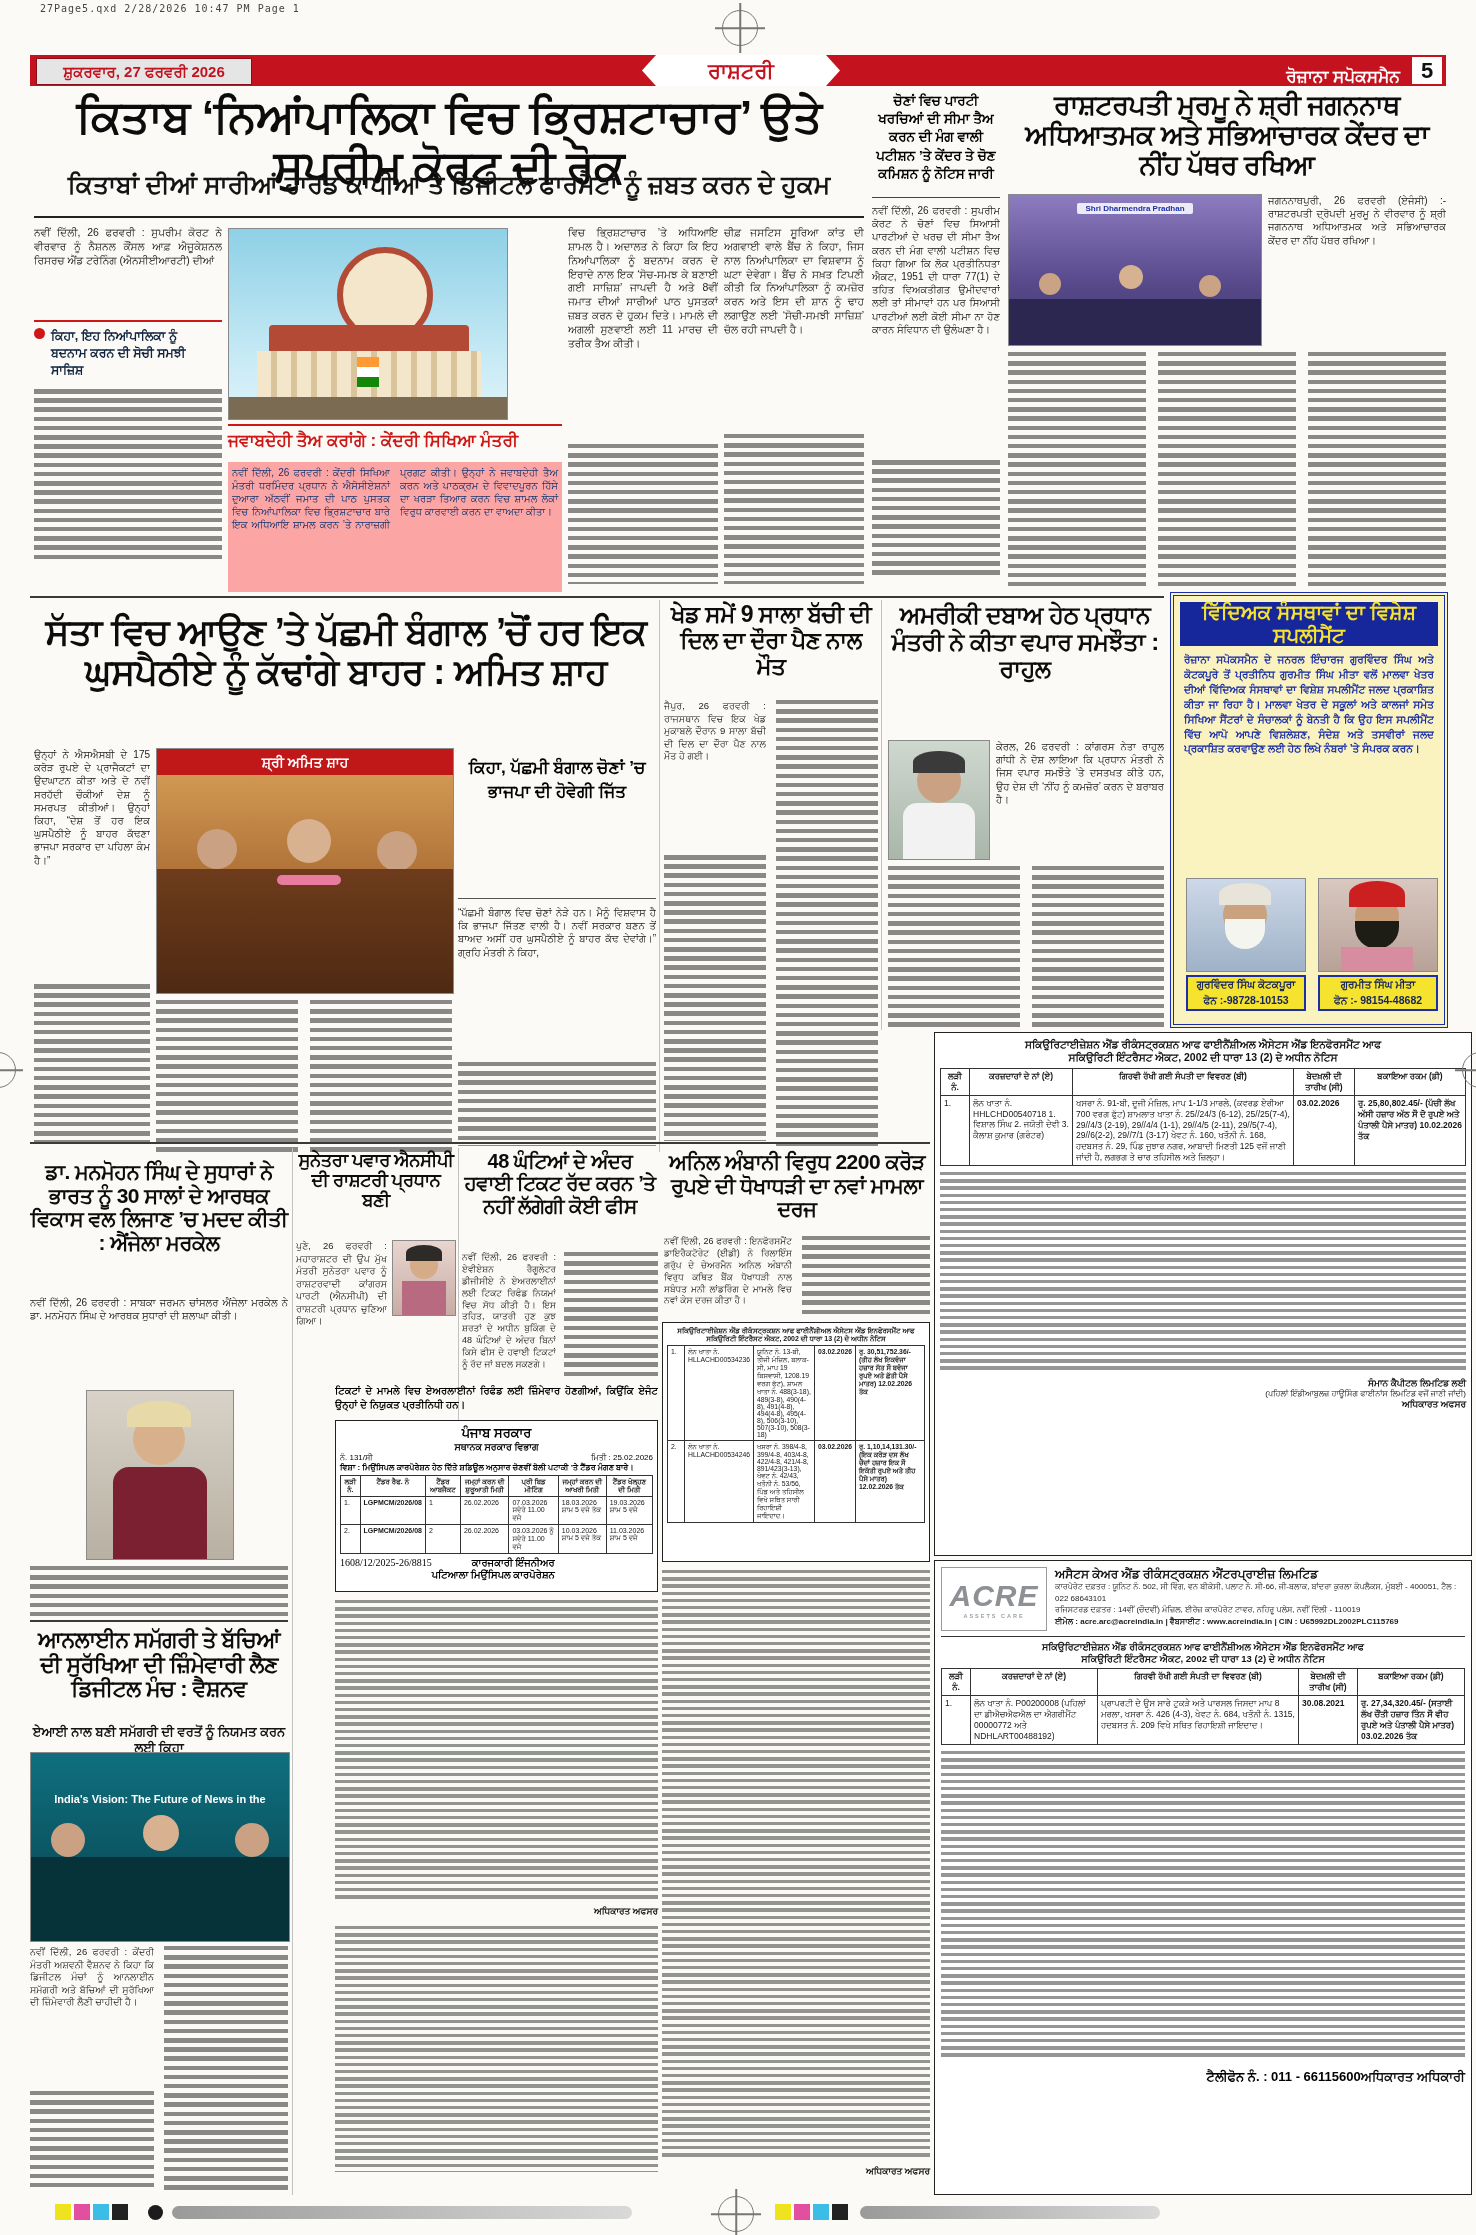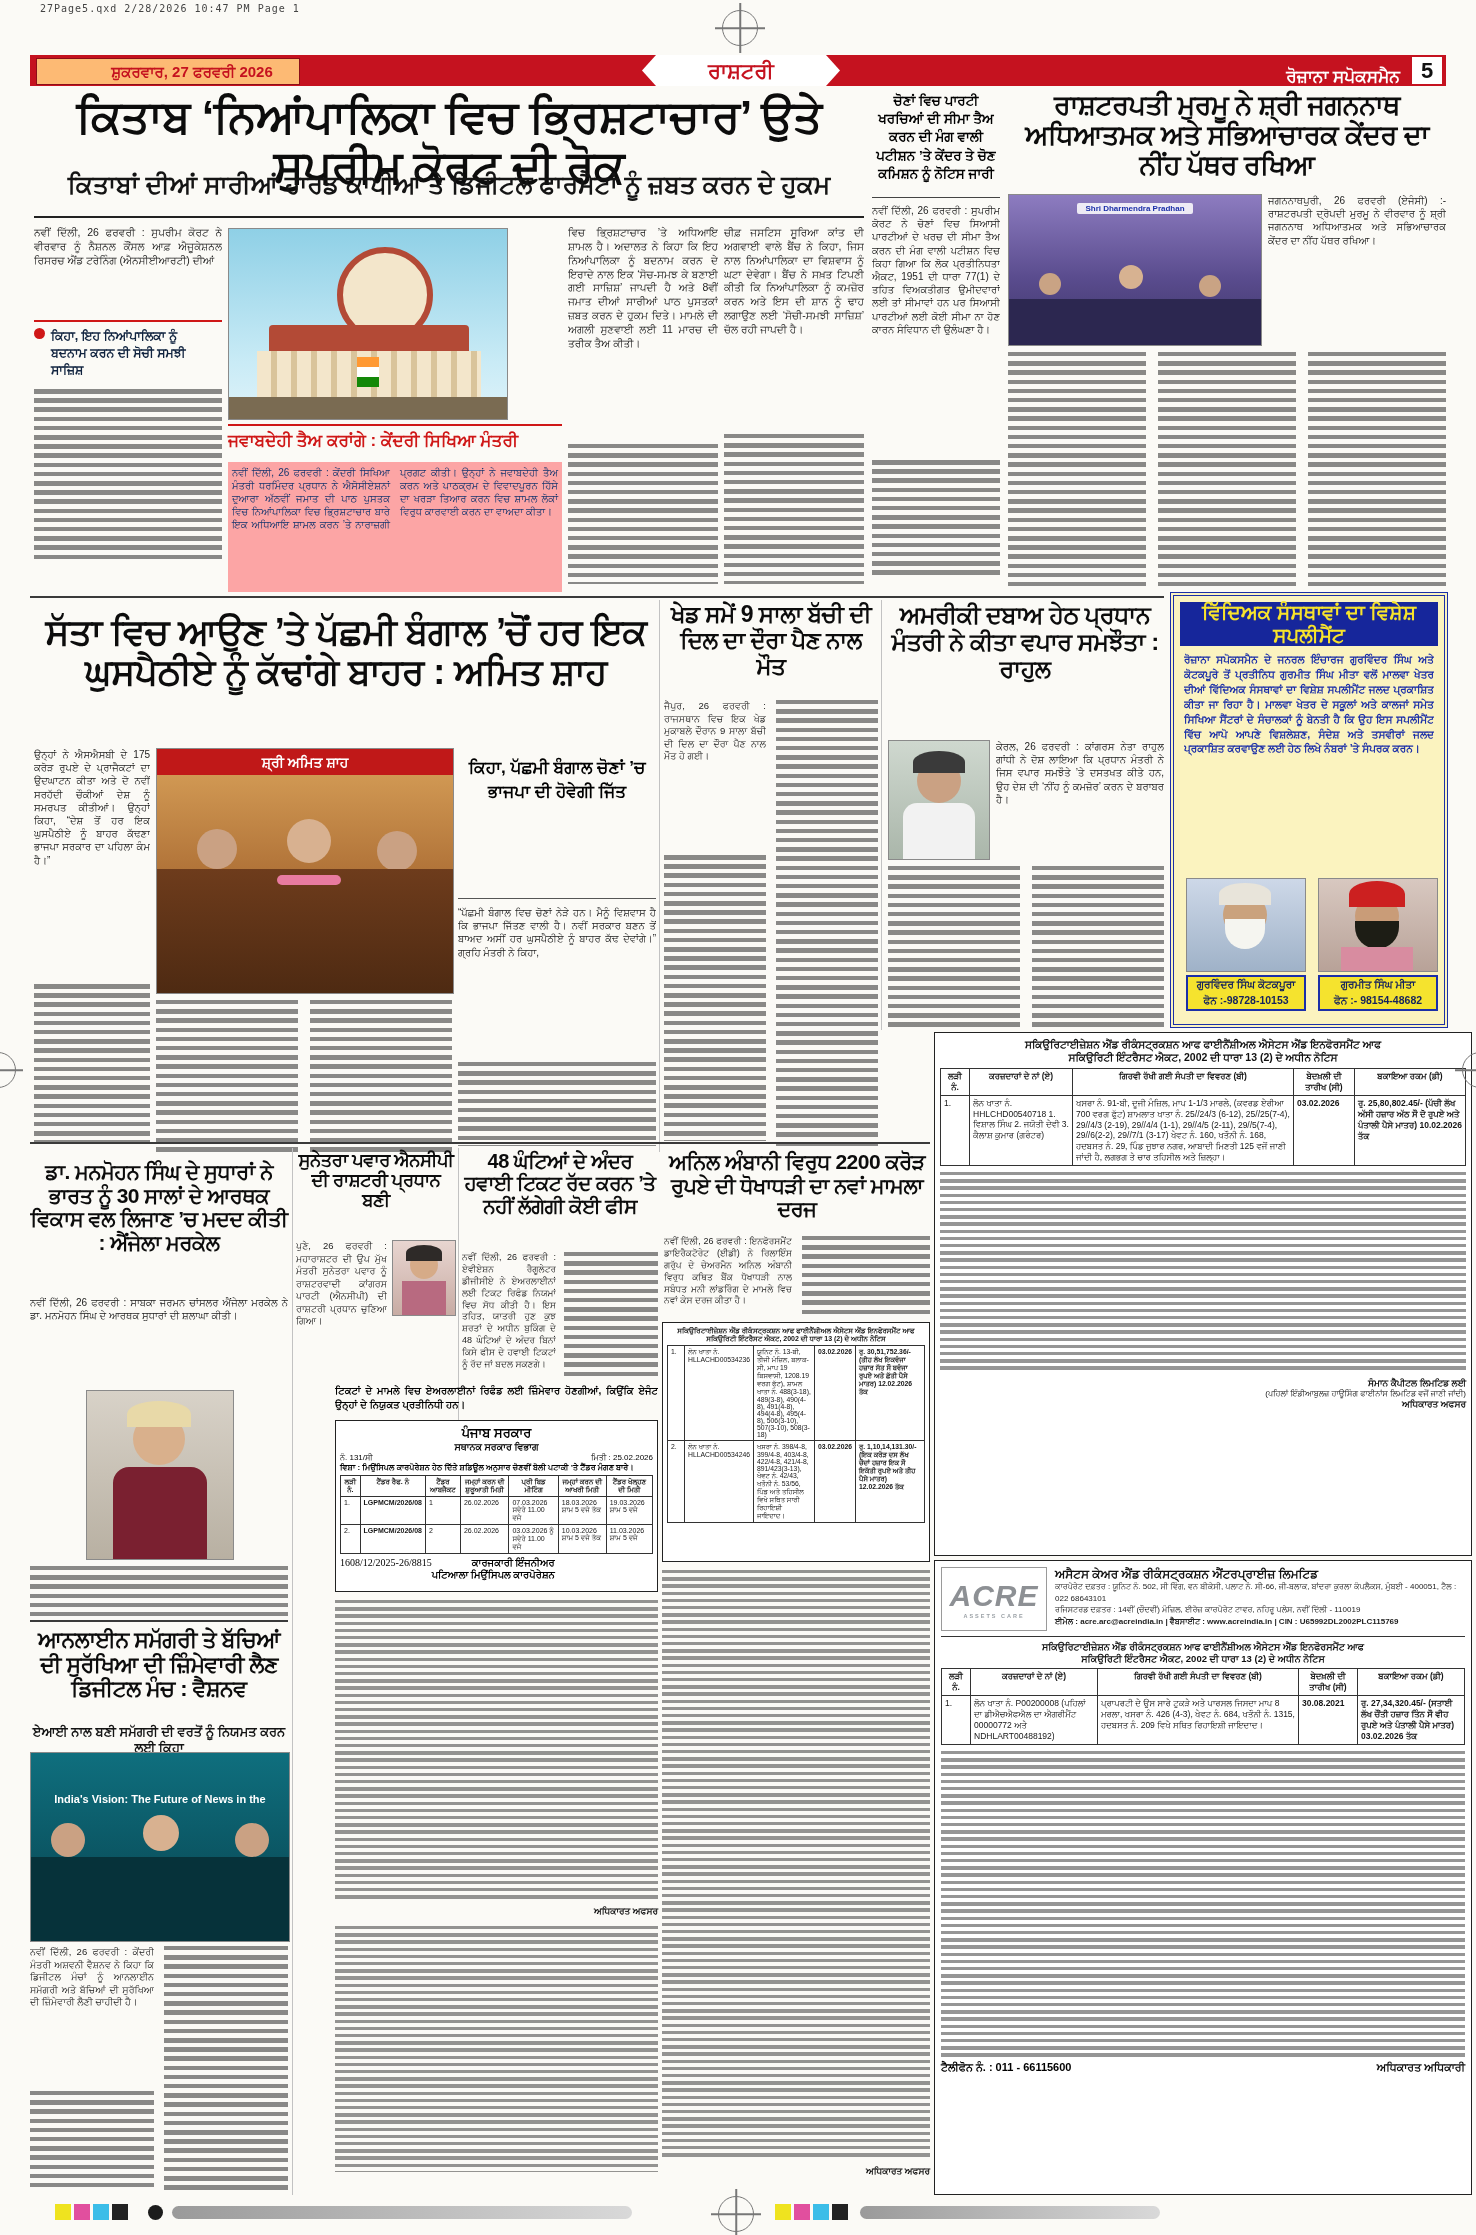--- a/index.html
+++ b/index.html
@@ -6,21 +6,21 @@
   #page{position:relative;width:1476px;height:2235px;background:#fbfaf6;overflow:hidden;}
   .abs{position:absolute;}
   .slug{font-family:"DejaVu Sans Mono",monospace;font-size:10px;color:#444;letter-spacing:1px;}
   
   .regmark{width:34px;height:34px;border:1.5px solid #777;border-radius:50%;}
   .regmark::before{content:"";position:absolute;left:50%;top:-8px;bottom:-8px;width:1.5px;background:#777;transform:translateX(-50%);}
   .regmark::after{content:"";position:absolute;top:50%;left:-8px;right:-8px;height:1.5px;background:#777;transform:translateY(-50%);}
   .regwrap{position:absolute;}
   
   .mast{background:#c5121f;}
-  .mast-datebox{background:#fdba74;border:1px solid #8c0e18;color:#c5121f;font-weight:bold;font-size:15px;display:flex;align-items:center;justify-content:center;padding-left:48px;}
+  .mast-datebox{background:#e5e5e5;border:1px solid #8c0e18;color:#c5121f;font-weight:bold;font-size:15px;display:flex;align-items:center;justify-content:center;}
   .mast-section{background:#fff;color:#c5121f;font-weight:bold;font-size:21px;display:flex;align-items:center;justify-content:center;clip-path:polygon(14px 0,calc(100% - 14px) 0,100% 50%,calc(100% - 14px) 100%,14px 100%,0 50%);}
   .mast-paper{color:#fff;font-weight:bold;font-size:17px;display:flex;align-items:center;justify-content:flex-end;}
   .mast-page{background:#fff;color:#111;font-weight:bold;font-size:22px;display:flex;align-items:center;justify-content:center;}
   
   .hl{font-weight:bold;color:#0c0c0c;text-align:center;line-height:1.12;letter-spacing:-.5px;}
   .sub{font-weight:bold;color:#141414;text-align:center;}
   .kicker-red{color:#cf1717;font-weight:bold;}
   .body-txt{font-size:10.5px;line-height:1.32;text-align:justify;color:#1d1d1d;overflow:hidden;}
   .greek{opacity:.55;background:repeating-linear-gradient(to bottom,#2c2c2c 0 4.5px,transparent 4.5px 9.2px);}
   .greek-fine{opacity:.5;background:repeating-linear-gradient(to bottom,#2c2c2c 0 3.4px,transparent 3.4px 7.2px);}
@@ -371,21 +371,21 @@
       <tr>
         <td>1.</td>
         <td>ਲੋਨ ਖਾਤਾ ਨੰ. P00200008 (ਪਹਿਲਾਂ ਦਾ ਡੀਐਚਐਫਐਲ ਦਾ ਐਗਰੀਮੈਂਟ 00000772 ਅਤੇ NDHLART00488192)</td>
         <td>ਪ੍ਰਾਪਰਟੀ ਦੇ ਉਸ ਸਾਰੇ ਟੁਕੜੇ ਅਤੇ ਪਾਰਸਲ ਜਿਸਦਾ ਮਾਪ 8 ਮਰਲਾ, ਖਸਰਾ ਨੰ. 426 (4-3), ਖੇਵਟ ਨੰ. 684, ਖਤੌਨੀ ਨੰ. 1315, ਹਦਬਸਤ ਨੰ. 209 ਵਿਖੇ ਸਥਿਤ ਰਿਹਾਇਸ਼ੀ ਜਾਇਦਾਦ।</td>
         <td style="font-weight:bold;">30.08.2021</td>
         <td style="font-weight:bold;">ਰੁ. 27,34,320.45/- (ਸਤਾਈ ਲੱਖ ਚੌਂਤੀ ਹਜ਼ਾਰ ਤਿੰਨ ਸੌ ਵੀਹ ਰੁਪਏ ਅਤੇ ਪੰਤਾਲੀ ਪੈਸੇ ਮਾਤਰ) 03.02.2026 ਤੱਕ</td>
       </tr>
     </tbody>
       </table>
     <div class="greek-fine" style="margin-top:6px;height:310px;"></div>
-    <div style="display:flex;justify-content:space-between;margin-top:0;font-size:11px;">
+    <div style="display:flex;justify-content:flex-end;margin-top:8px;font-size:13px;">
       <span style="font-weight:bold;">ਟੈਲੀਫੋਨ ਨੰ. : 011 - 66115600</span>
       <span class="sig">ਅਧਿਕਾਰਤ ਅਧਿਕਾਰੀ</span>
     </div>
   </div>
 
   <div class="abs" style="left:55px;top:2204px;">
     <span class="sq" style="background:#efe31f;"></span><span class="sq" style="background:#e14f9e;"></span><span class="sq" style="background:#3bbde8;"></span><span class="sq" style="background:#222;"></span>
   </div>
   <div class="abs dot" style="left:148px;top:2205px;"></div>
   <div class="abs graybar" style="left:172px;top:2206px;width:460px;"></div>

